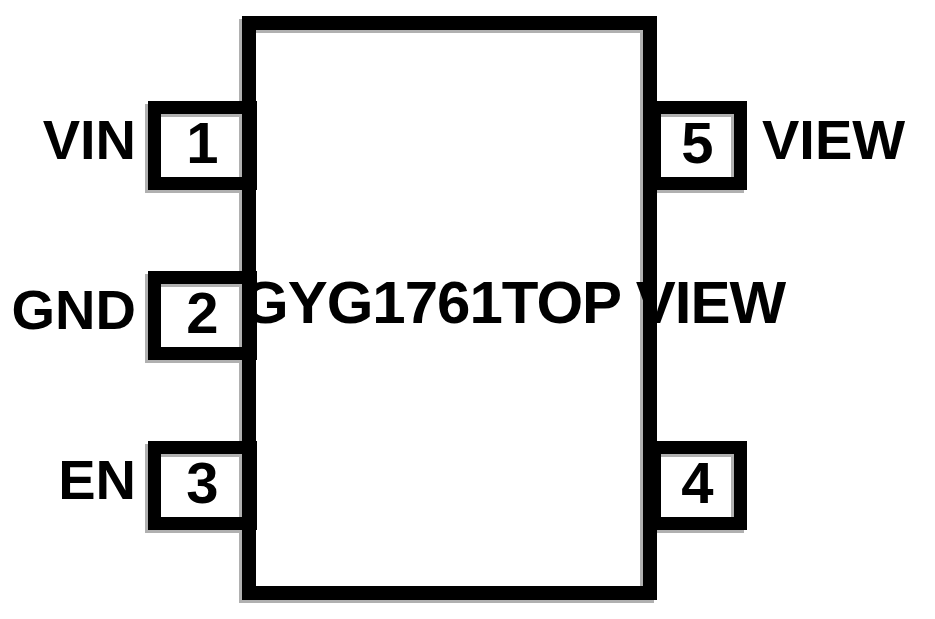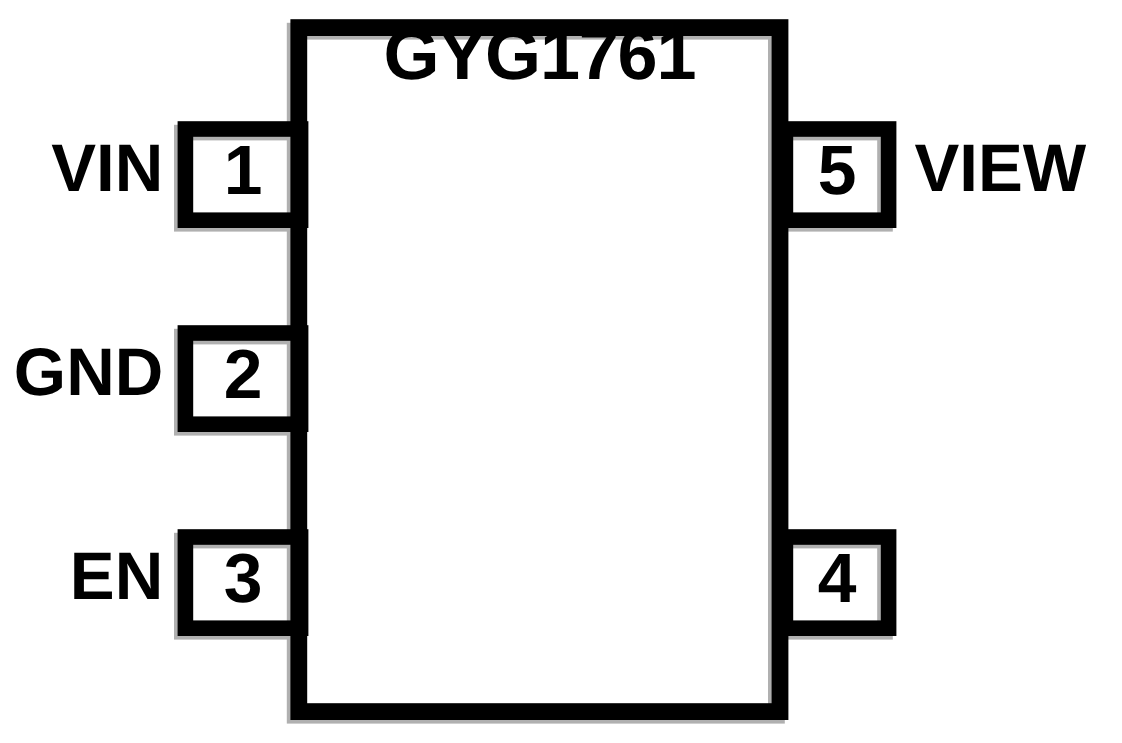--- a/index.html
+++ b/index.html
@@ -39,21 +39,21 @@
   .pin-number {
     font-size: 58px;
     height: 89px;
     justify-content: center;
   }
   .chip-title {
     left: 242px;
     top: 10px;
     width: 415px;
     height: 584px;
-    flex-direction: column;
+    flex-direction: row;
     justify-content: flex-start;
     text-align: center;
     font-size: 60px;
     line-height: 71px;
     letter-spacing: -1px;
   }
   
   .lbl-1 { left: 0; width: 136px; top: 95px;  }
   .lbl-2 { left: 0; width: 136px; top: 265px; }
   .lbl-3 { left: 0; width: 136px; top: 435px; }
@@ -88,20 +88,21 @@
       <rect x="154.5" y="107.5" width="96" height="76" stroke-width="13"></rect>
       <rect x="154.5" y="277.5" width="96" height="76" stroke-width="13"></rect>
       <rect x="154.5" y="447.5" width="96" height="76" stroke-width="13"></rect>
       <rect x="654.5" y="107.5" width="86" height="76" stroke-width="13"></rect>
       <rect x="654.5" y="447.5" width="86" height="76" stroke-width="13"></rect>
     </g>
   </svg>
 
   <div class="txt chip-title">
     <div>GYG1761</div>
+    <div>TOP VIEW</div>
   </div>
 
   <div class="txt pin-number num-1">1</div>
   <div class="txt pin-number num-2">2</div>
   <div class="txt pin-number num-3">3</div>
   <div class="txt pin-number num-5">5</div>
   <div class="txt pin-number num-4">4</div>
 
   <div class="txt pin-label left-side lbl-1">VIN</div>
   <div class="txt pin-label left-side lbl-2">GND</div>

